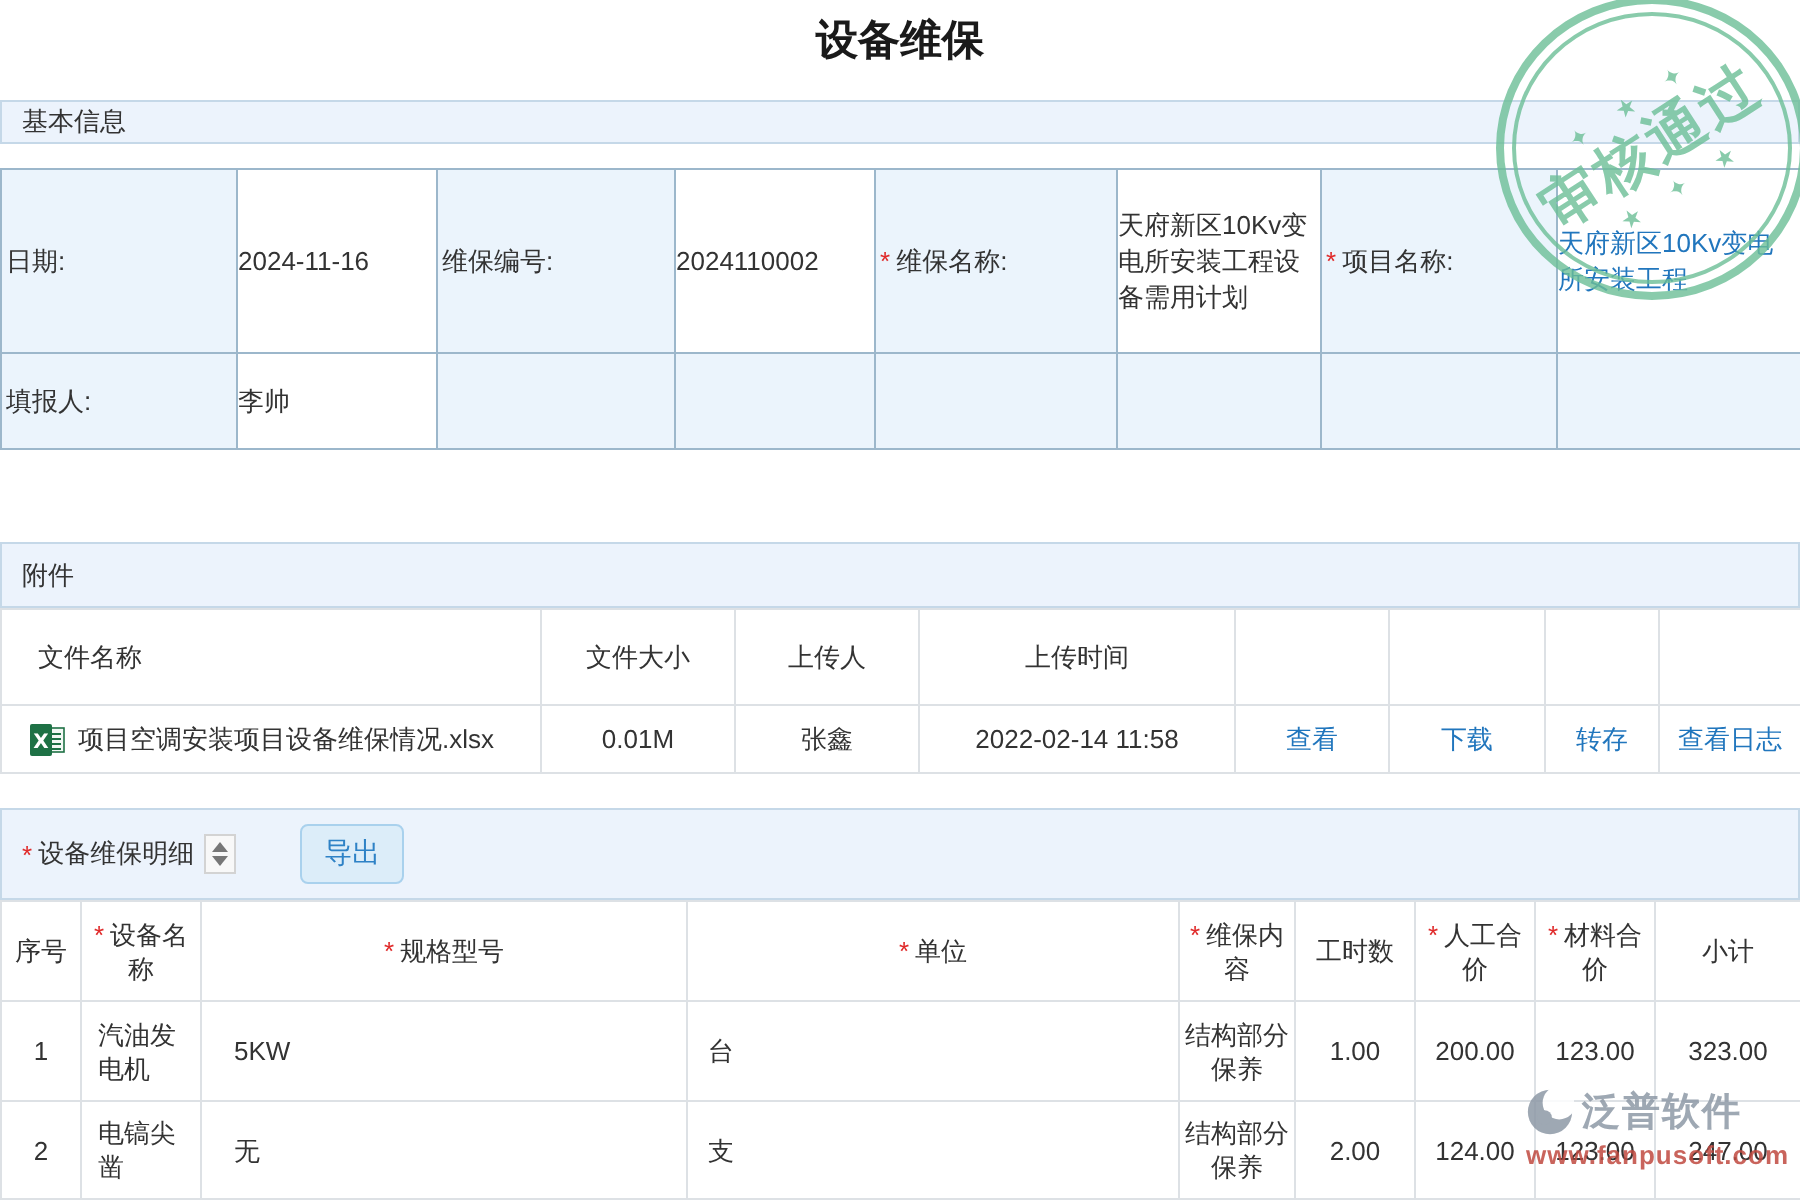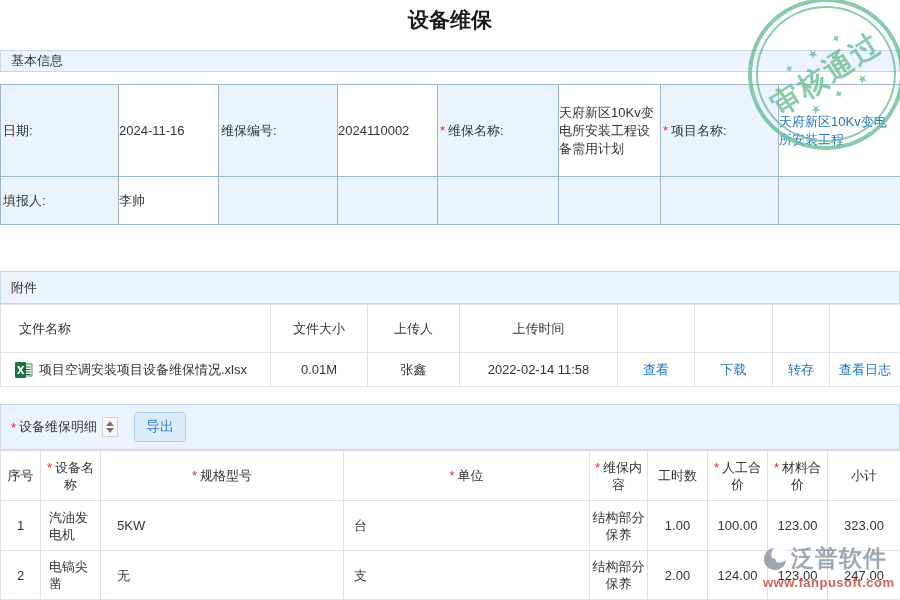--- a/index.html
+++ b/index.html
@@ -55,39 +55,39 @@
   #tbl-detail .unit{text-align:left;padding-left:10px}
 
   
   .sort-icon{display:inline-flex;flex-direction:column;align-items:center;justify-content:center;
     margin-left:5px;padding:3px 3px;border:1px solid #d3d3d3;background:#f8f8f8;cursor:pointer}
   .tri-up{width:0;height:0;border-left:4px solid transparent;border-right:4px solid transparent;
     border-bottom:5px solid #777;margin-bottom:2px}
   .tri-down{width:0;height:0;border-left:4px solid transparent;border-right:4px solid transparent;
     border-top:5px solid #777}
 
-  .export-btn{margin-left:16px;height:30px;min-width:52px;background:#dcedf9;border:1px solid #a9d1ed;
+  .export-btn{margin-left:32px;height:30px;min-width:52px;background:#dcedf9;border:1px solid #a9d1ed;
     border-radius:4px;color:#2e82c6;font-size:14px;cursor:pointer;
     font-family:"Liberation Sans","DejaVu Sans",sans-serif}
 
   
   .stamp{position:absolute;left:748px;top:-2px;width:156px;height:152px;z-index:60;
     pointer-events:none;opacity:.8}
   .stamp-ring{position:absolute;left:0;top:0;right:0;bottom:0;border:4px solid #6cbf97;border-radius:50%}
   .stamp-ring::after{content:"";position:absolute;left:4px;top:4px;right:4px;bottom:4px;
     border:2px solid #6cbf97;border-radius:50%}
   .stamp-rot{position:absolute;left:0;top:0;width:100%;height:100%;display:flex;flex-direction:column;
     align-items:center;justify-content:center;transform:rotate(-33deg);color:#6cbf97}
   .stamp-stars{font-size:12px;letter-spacing:7px;line-height:14px;text-indent:7px}
   .stamp-text{font-size:29px;font-weight:bold;letter-spacing:2px;line-height:34px;white-space:nowrap}
 
   
   .watermark{position:absolute;left:763px;top:543px;z-index:70;pointer-events:none;opacity:.85}
   .wm-row{display:flex;align-items:center;gap:4px}
-  .wm-brand{font-size:23px;font-weight:bold;color:#8e99a6;letter-spacing:1px;white-space:nowrap}
+  .wm-brand{font-size:19px;font-weight:bold;color:#8e99a6;letter-spacing:1px;white-space:nowrap}
   .wm-url{font-size:13px;font-weight:bold;color:#c04a40;margin-top:1px;letter-spacing:.5px}
 </style>
 </head>
 <body>
 
 <div class="page-title">设备维保</div>
 
 <div class="sec-bar" id="bar-basic">
   <span>基本信息</span>
 </div>
@@ -210,21 +210,21 @@
     <th><span class="req">*</span><span>材料合价</span></th>
     <th><span>小计</span></th>
   </tr>
   <tr class="drow1">
     <td>1</td>
     <td class="tl">汽油发电机</td>
     <td class="model">5KW</td>
     <td class="unit">台</td>
     <td>结构部分保养</td>
     <td>1.00</td>
-    <td>100.00</td>
+    <td>200.00</td>
     <td>123.00</td>
     <td>323.00</td>
   </tr>
   <tr class="drow2">
     <td>2</td>
     <td class="tl">电镐尖凿</td>
     <td class="model">无</td>
     <td class="unit">支</td>
     <td>结构部分保养</td>
     <td>2.00</td>

